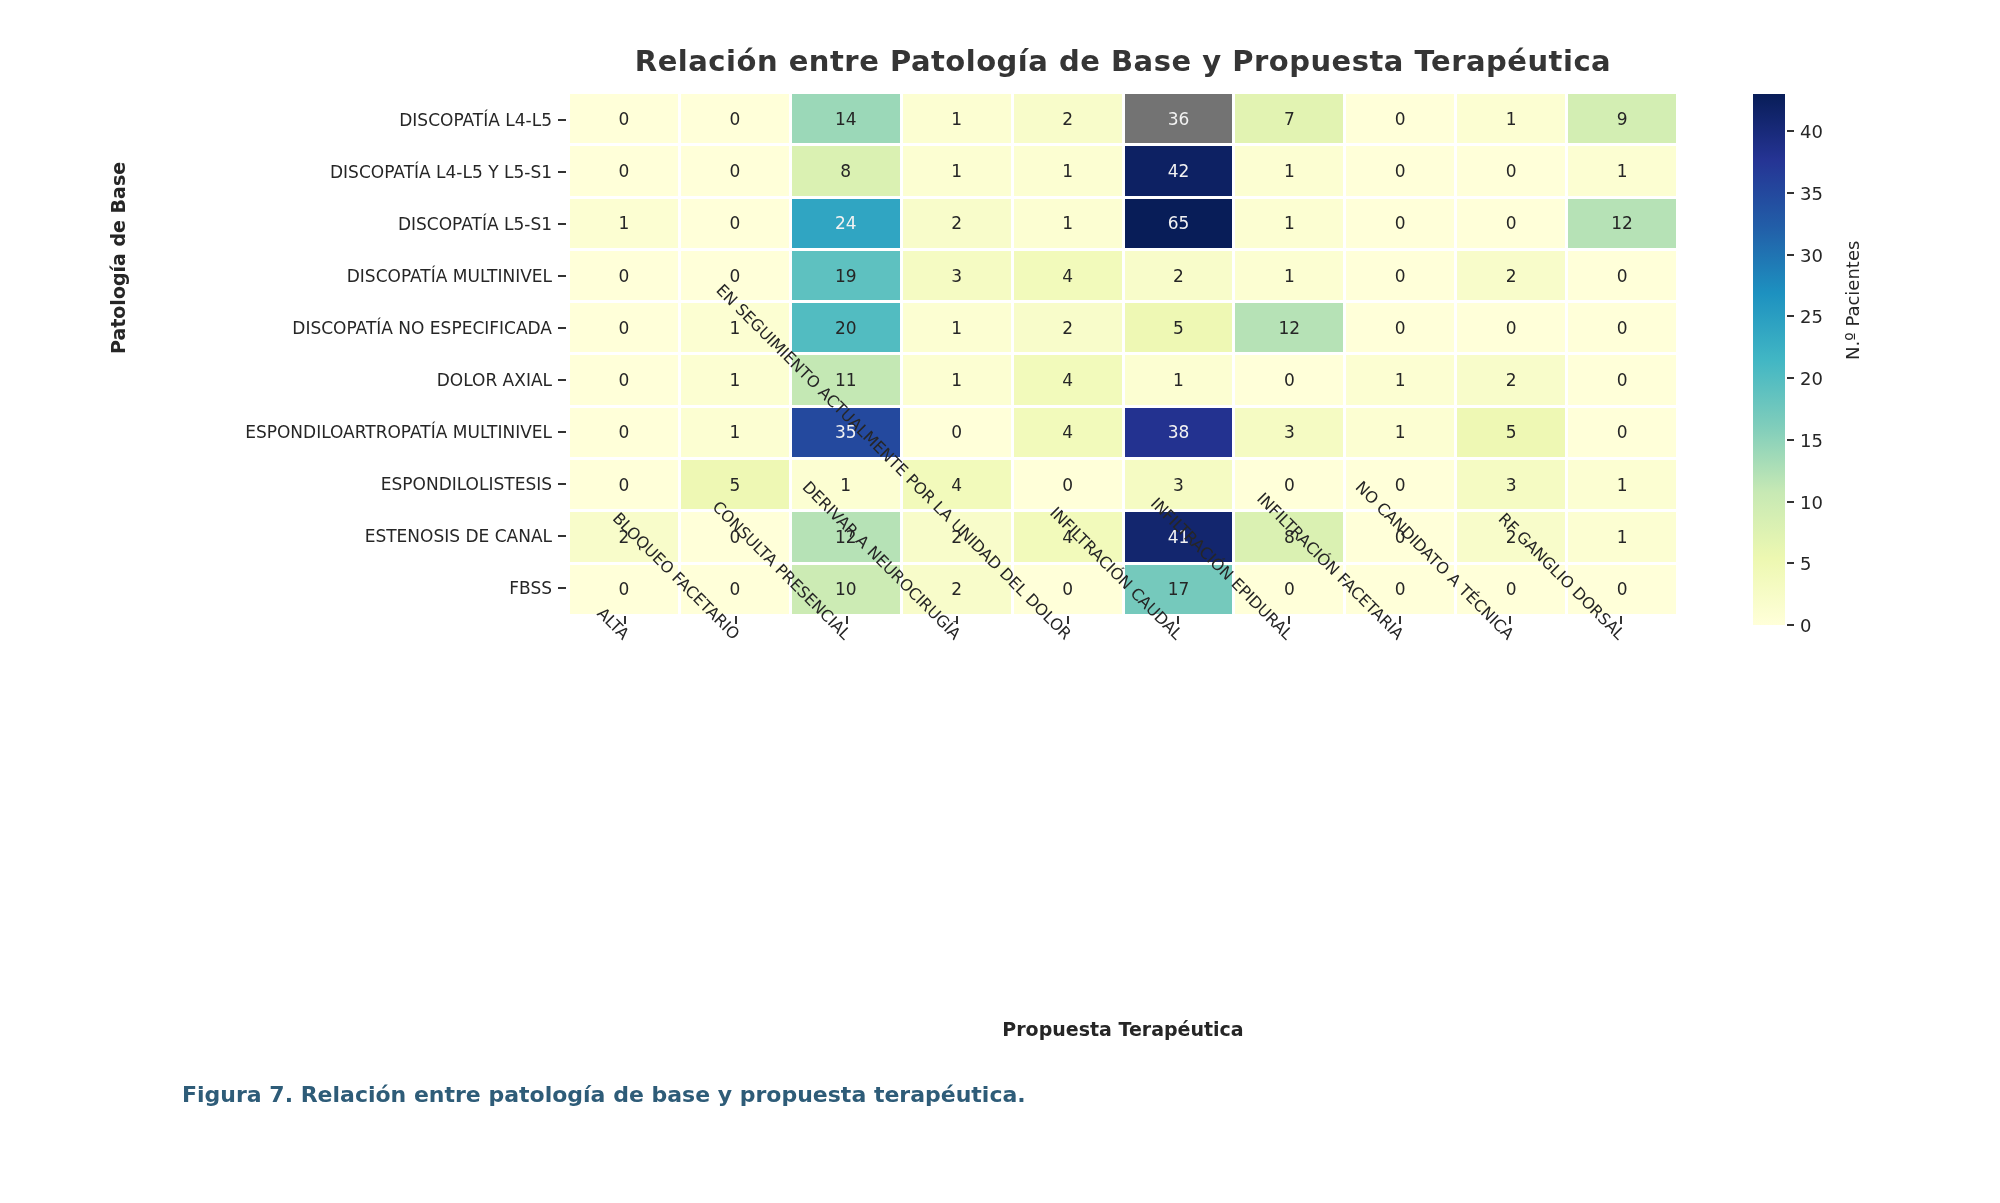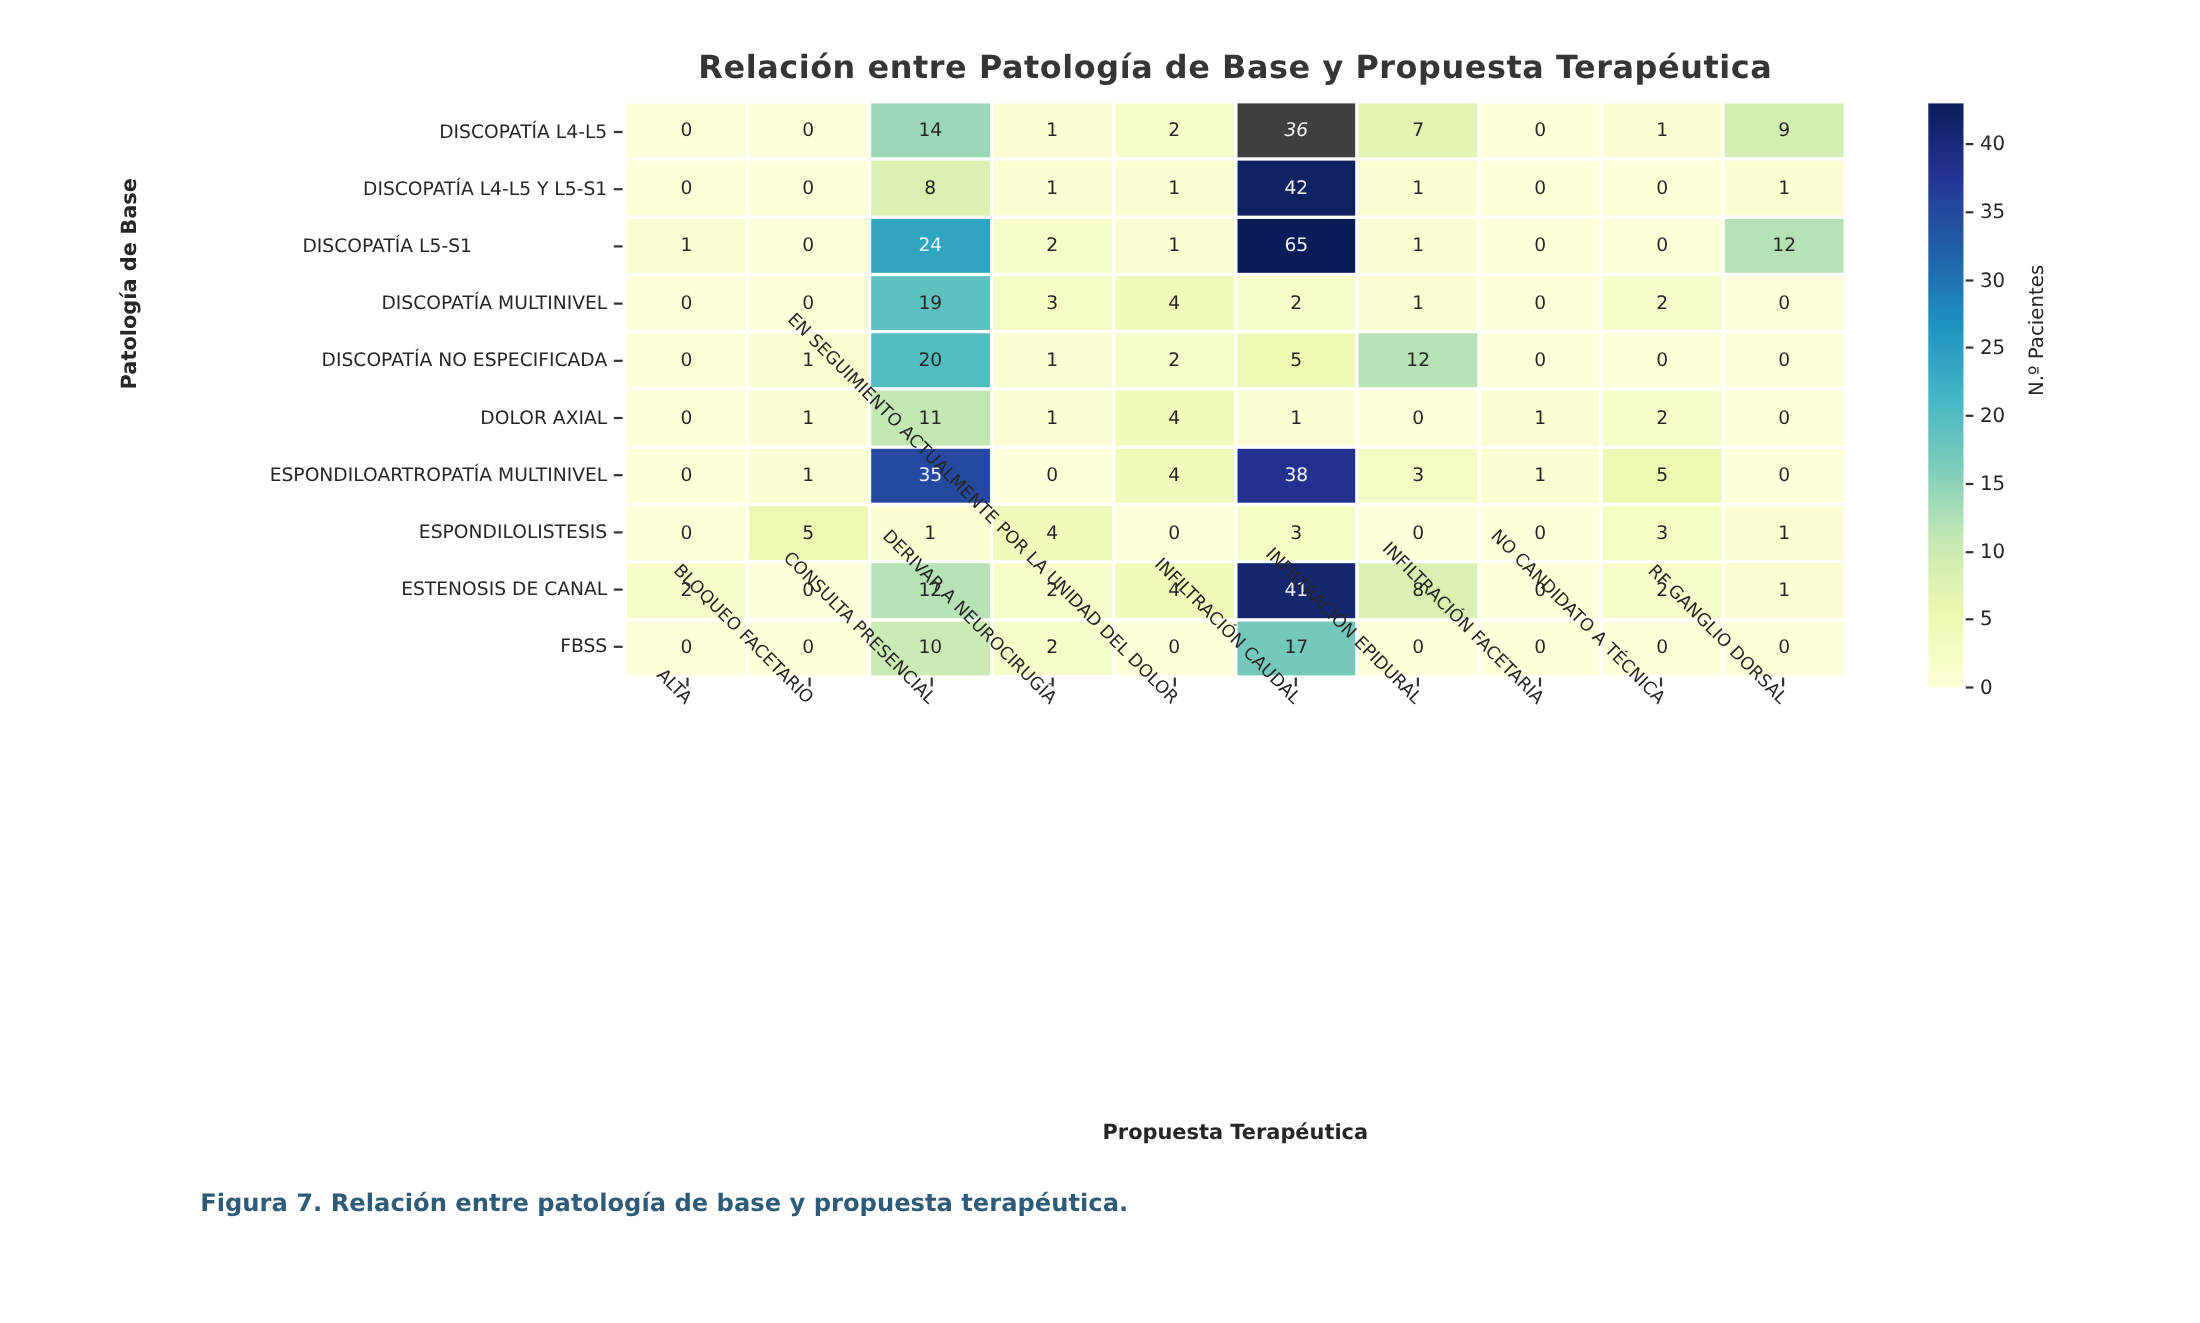--- a/index.html
+++ b/index.html
@@ -41,21 +41,21 @@
   <div class="y-axis-title">
     <span>Patología de Base</span>
   </div>
 
   <div id="heatmap-grid">
       <div class="hm-cell" style="background: rgb(255, 255, 217); color: rgb(38, 38, 38);">0</div>
       <div class="hm-cell" style="background: rgb(255, 255, 217); color: rgb(38, 38, 38);">0</div>
       <div class="hm-cell" style="background: rgb(155, 216, 184); color: rgb(38, 38, 38);">14</div>
       <div class="hm-cell" style="background: rgb(252, 254, 210); color: rgb(38, 38, 38);">1</div>
       <div class="hm-cell" style="background: rgb(248, 252, 202); color: rgb(38, 38, 38);">2</div>
-      <div class="hm-cell" style="background: #404040; color: rgb(242, 242, 242); font-style: italic;">36</div>
+      <div class="hm-cell" style="background: #737373; color: rgb(242, 242, 242);">36</div>
       <div class="hm-cell" style="background: rgb(226, 243, 178); color: rgb(38, 38, 38);">7</div>
       <div class="hm-cell" style="background: rgb(255, 255, 217); color: rgb(38, 38, 38);">0</div>
       <div class="hm-cell" style="background: rgb(252, 254, 210); color: rgb(38, 38, 38);">1</div>
       <div class="hm-cell" style="background: rgb(211, 238, 179); color: rgb(38, 38, 38);">9</div>
       <div class="hm-cell" style="background: rgb(255, 255, 217); color: rgb(38, 38, 38);">0</div>
       <div class="hm-cell" style="background: rgb(255, 255, 217); color: rgb(38, 38, 38);">0</div>
       <div class="hm-cell" style="background: rgb(218, 241, 178); color: rgb(38, 38, 38);">8</div>
       <div class="hm-cell" style="background: rgb(252, 254, 210); color: rgb(38, 38, 38);">1</div>
       <div class="hm-cell" style="background: rgb(252, 254, 210); color: rgb(38, 38, 38);">1</div>
       <div class="hm-cell" style="background: rgb(13, 33, 99); color: rgb(242, 242, 242);">42</div>
@@ -142,21 +142,21 @@
       <div class="hm-cell" style="background: rgb(255, 255, 217); color: rgb(38, 38, 38);">0</div>
       <div class="hm-cell" style="background: rgb(255, 255, 217); color: rgb(38, 38, 38);">0</div>
       <div class="hm-cell" style="background: rgb(255, 255, 217); color: rgb(38, 38, 38);">0</div>
       <div class="hm-cell" style="background: rgb(255, 255, 217); color: rgb(38, 38, 38);">0</div>
     </div>
   <div id="row-labels">
       <div class="row-label" style="left: 152px; top: 120px;">DISCOPATÍA L4-L5</div>
       <div class="row-tick" style="left: 558px; top: 120px;"></div>
       <div class="row-label" style="left: 152px; top: 172px;">DISCOPATÍA L4-L5 Y L5-S1</div>
       <div class="row-tick" style="left: 558px; top: 172px;"></div>
-      <div class="row-label" style="left: 152px; top: 224px; text-align: center;">DISCOPATÍA L5-S1</div>
+      <div class="row-label" style="left: 152px; top: 224px;">DISCOPATÍA L5-S1</div>
       <div class="row-tick" style="left: 558px; top: 224px;"></div>
       <div class="row-label" style="left: 152px; top: 276px;">DISCOPATÍA MULTINIVEL</div>
       <div class="row-tick" style="left: 558px; top: 276px;"></div>
       <div class="row-label" style="left: 152px; top: 328px;">DISCOPATÍA NO ESPECIFICADA</div>
       <div class="row-tick" style="left: 558px; top: 328px;"></div>
       <div class="row-label" style="left: 152px; top: 380px;">DOLOR AXIAL</div>
       <div class="row-tick" style="left: 558px; top: 380px;"></div>
       <div class="row-label" style="left: 152px; top: 432px;">ESPONDILOARTROPATÍA MULTINIVEL</div>
       <div class="row-tick" style="left: 558px; top: 432px;"></div>
       <div class="row-label" style="left: 152px; top: 484px;">ESPONDILOLISTESIS</div>

